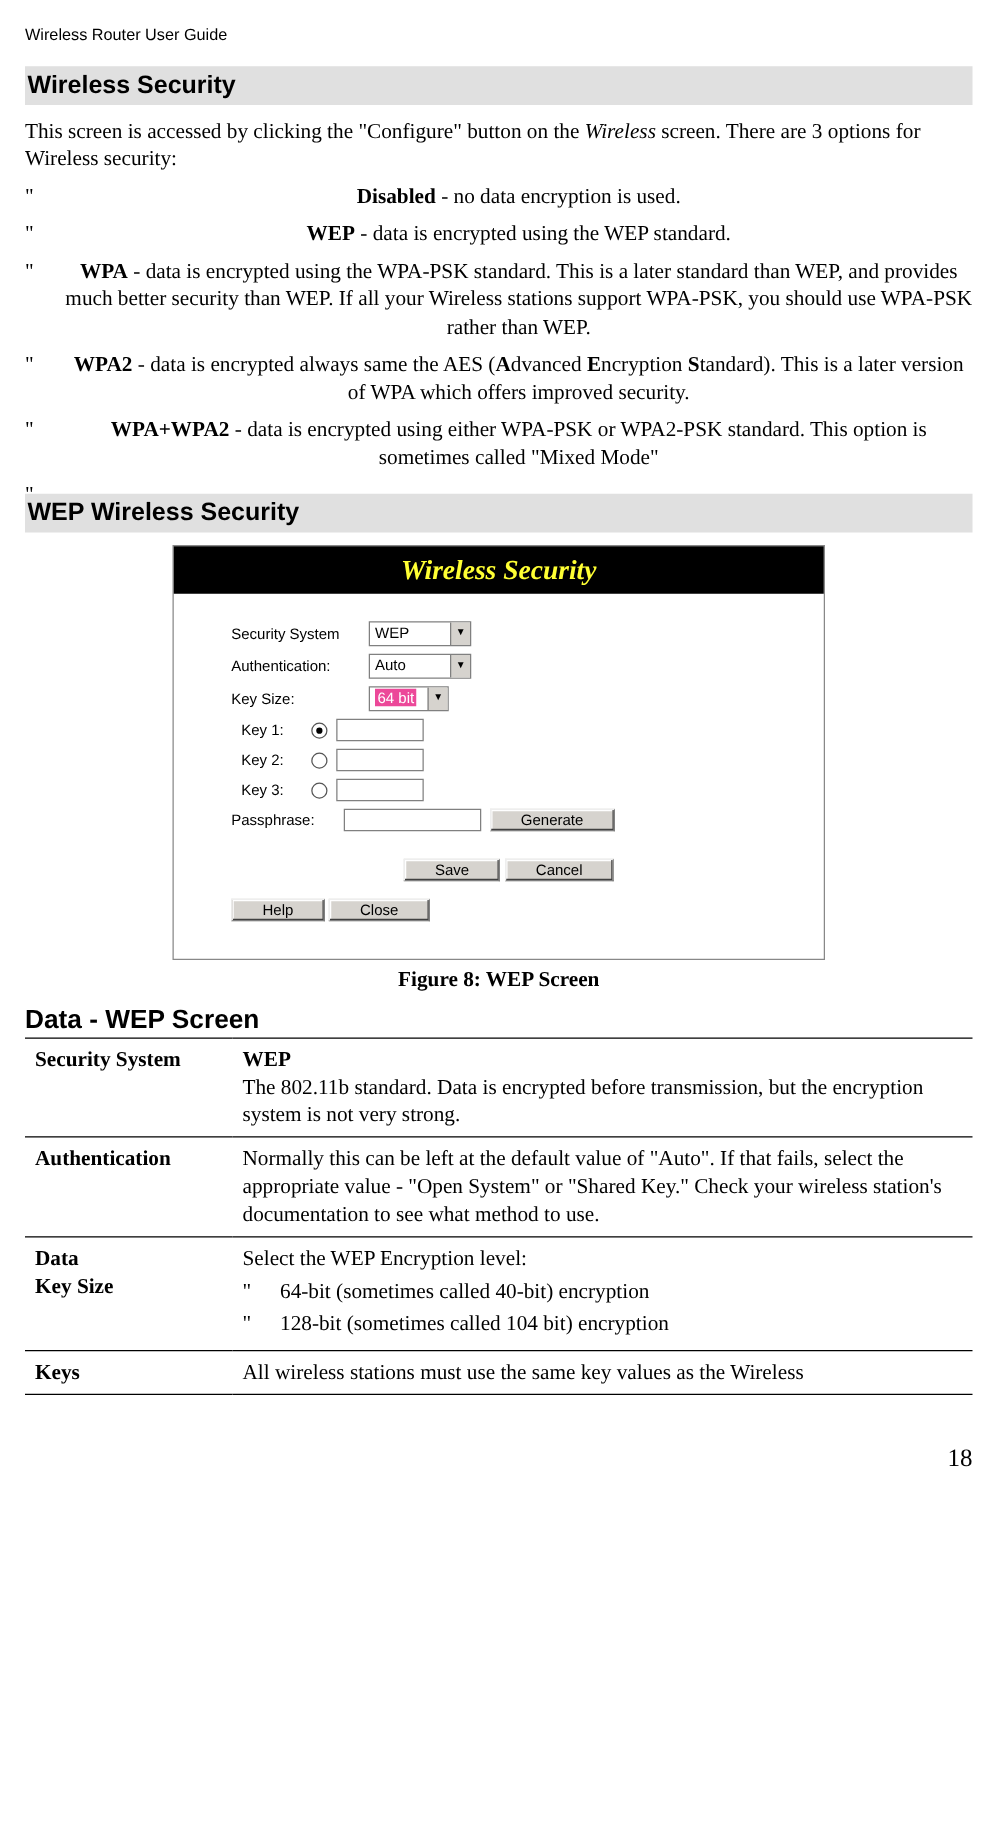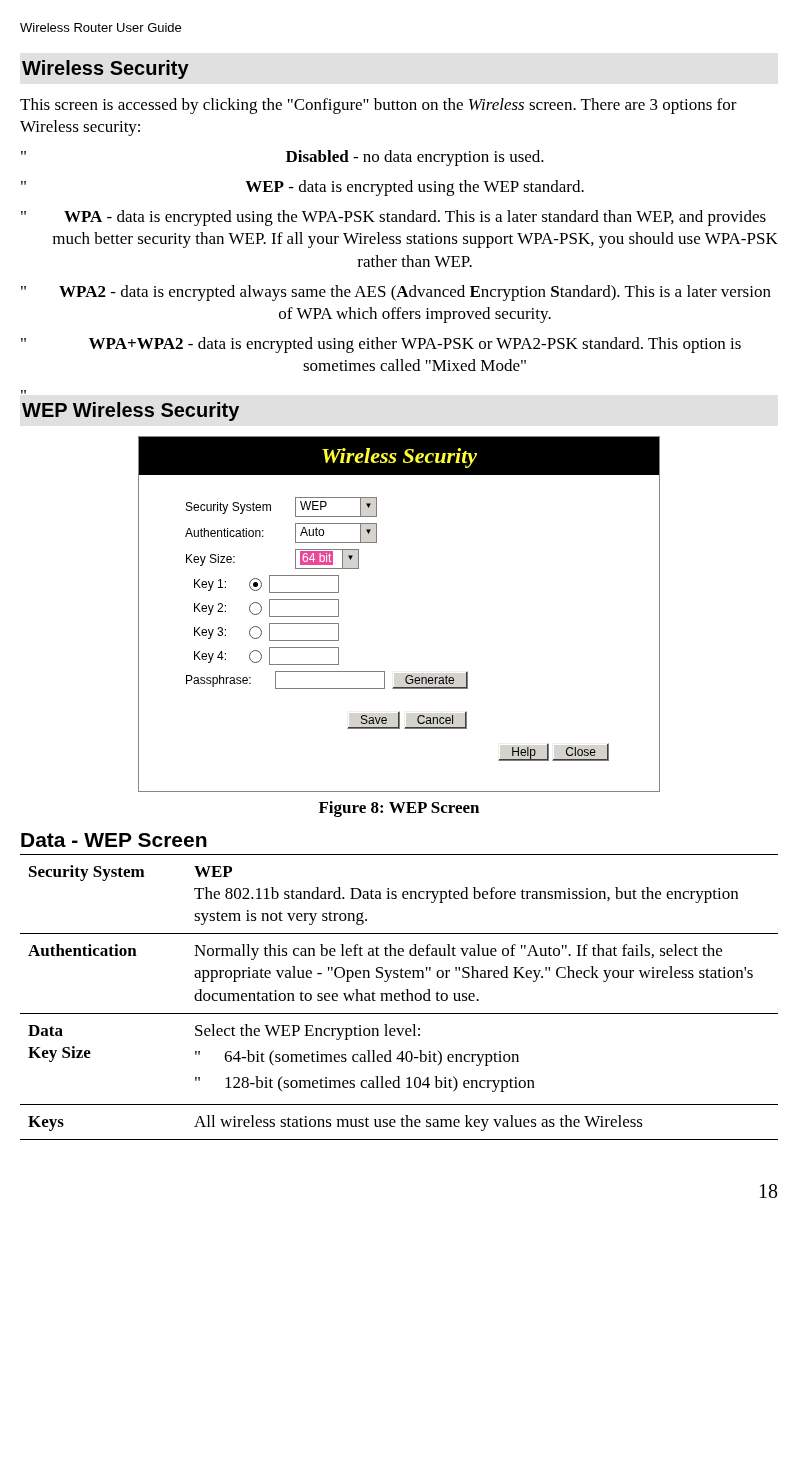--- a/index.html
+++ b/index.html
@@ -134,27 +134,27 @@
     background: #000;
     border-radius: 50%;
     top: 3px; left: 3px;
   }
   .btn {
     display: inline-block;
     border: 1px solid #808080;
     border-top-color: #eee;
     border-left-color: #eee;
     background: #d6d3ce;
-    padding: 1px 12px;
+    padding: 1px 24px;
     font-family: Arial, sans-serif;
     font-size: 12px;
     box-shadow: inset -1px -1px 0 #404040, inset 1px 1px 0 #fff;
   }
   .btn-row-center { text-align: center; margin-top: 22px; }
-  .btn-row-right { text-align: right; margin-top: 14px; margin-right: 20px;}
+  .btn-row-right { margin-top: 14px; margin-right: 20px;}
   table.data-table {
     border-collapse: collapse;
     width: 100%;
     margin-top: 2px;
   }
   table.data-table td {
     border-top: 1px solid #000;
     border-bottom: 1px solid #000;
     padding: 6px 8px;
     vertical-align: top;
@@ -213,25 +213,20 @@
       <span class="radio checked"></span>&nbsp;&nbsp;
       <span class="textbox"></span>
     </div>
     <div class="form-row">
       <span class="lbl-key">Key 2:</span>
       <span class="radio"></span>&nbsp;&nbsp;
       <span class="textbox"></span>
     </div>
     <div class="form-row">
       <span class="lbl-key">Key 3:</span>
-      <span class="radio"></span>&nbsp;&nbsp;
-      <span class="textbox"></span>
-    </div>
-    <div class="form-row">
-      <span class="lbl-key">Key 4:</span>
       <span class="radio"></span>&nbsp;&nbsp;
       <span class="textbox"></span>
     </div>
     <div class="form-row">
       <span style="width:90px;display:inline-block">Passphrase:</span>
       <span class="textbox textbox-wide"></span>&nbsp;&nbsp;
       <span class="btn">Generate</span>
     </div>
     <div class="btn-row-center">
       <span class="btn">Save</span>

